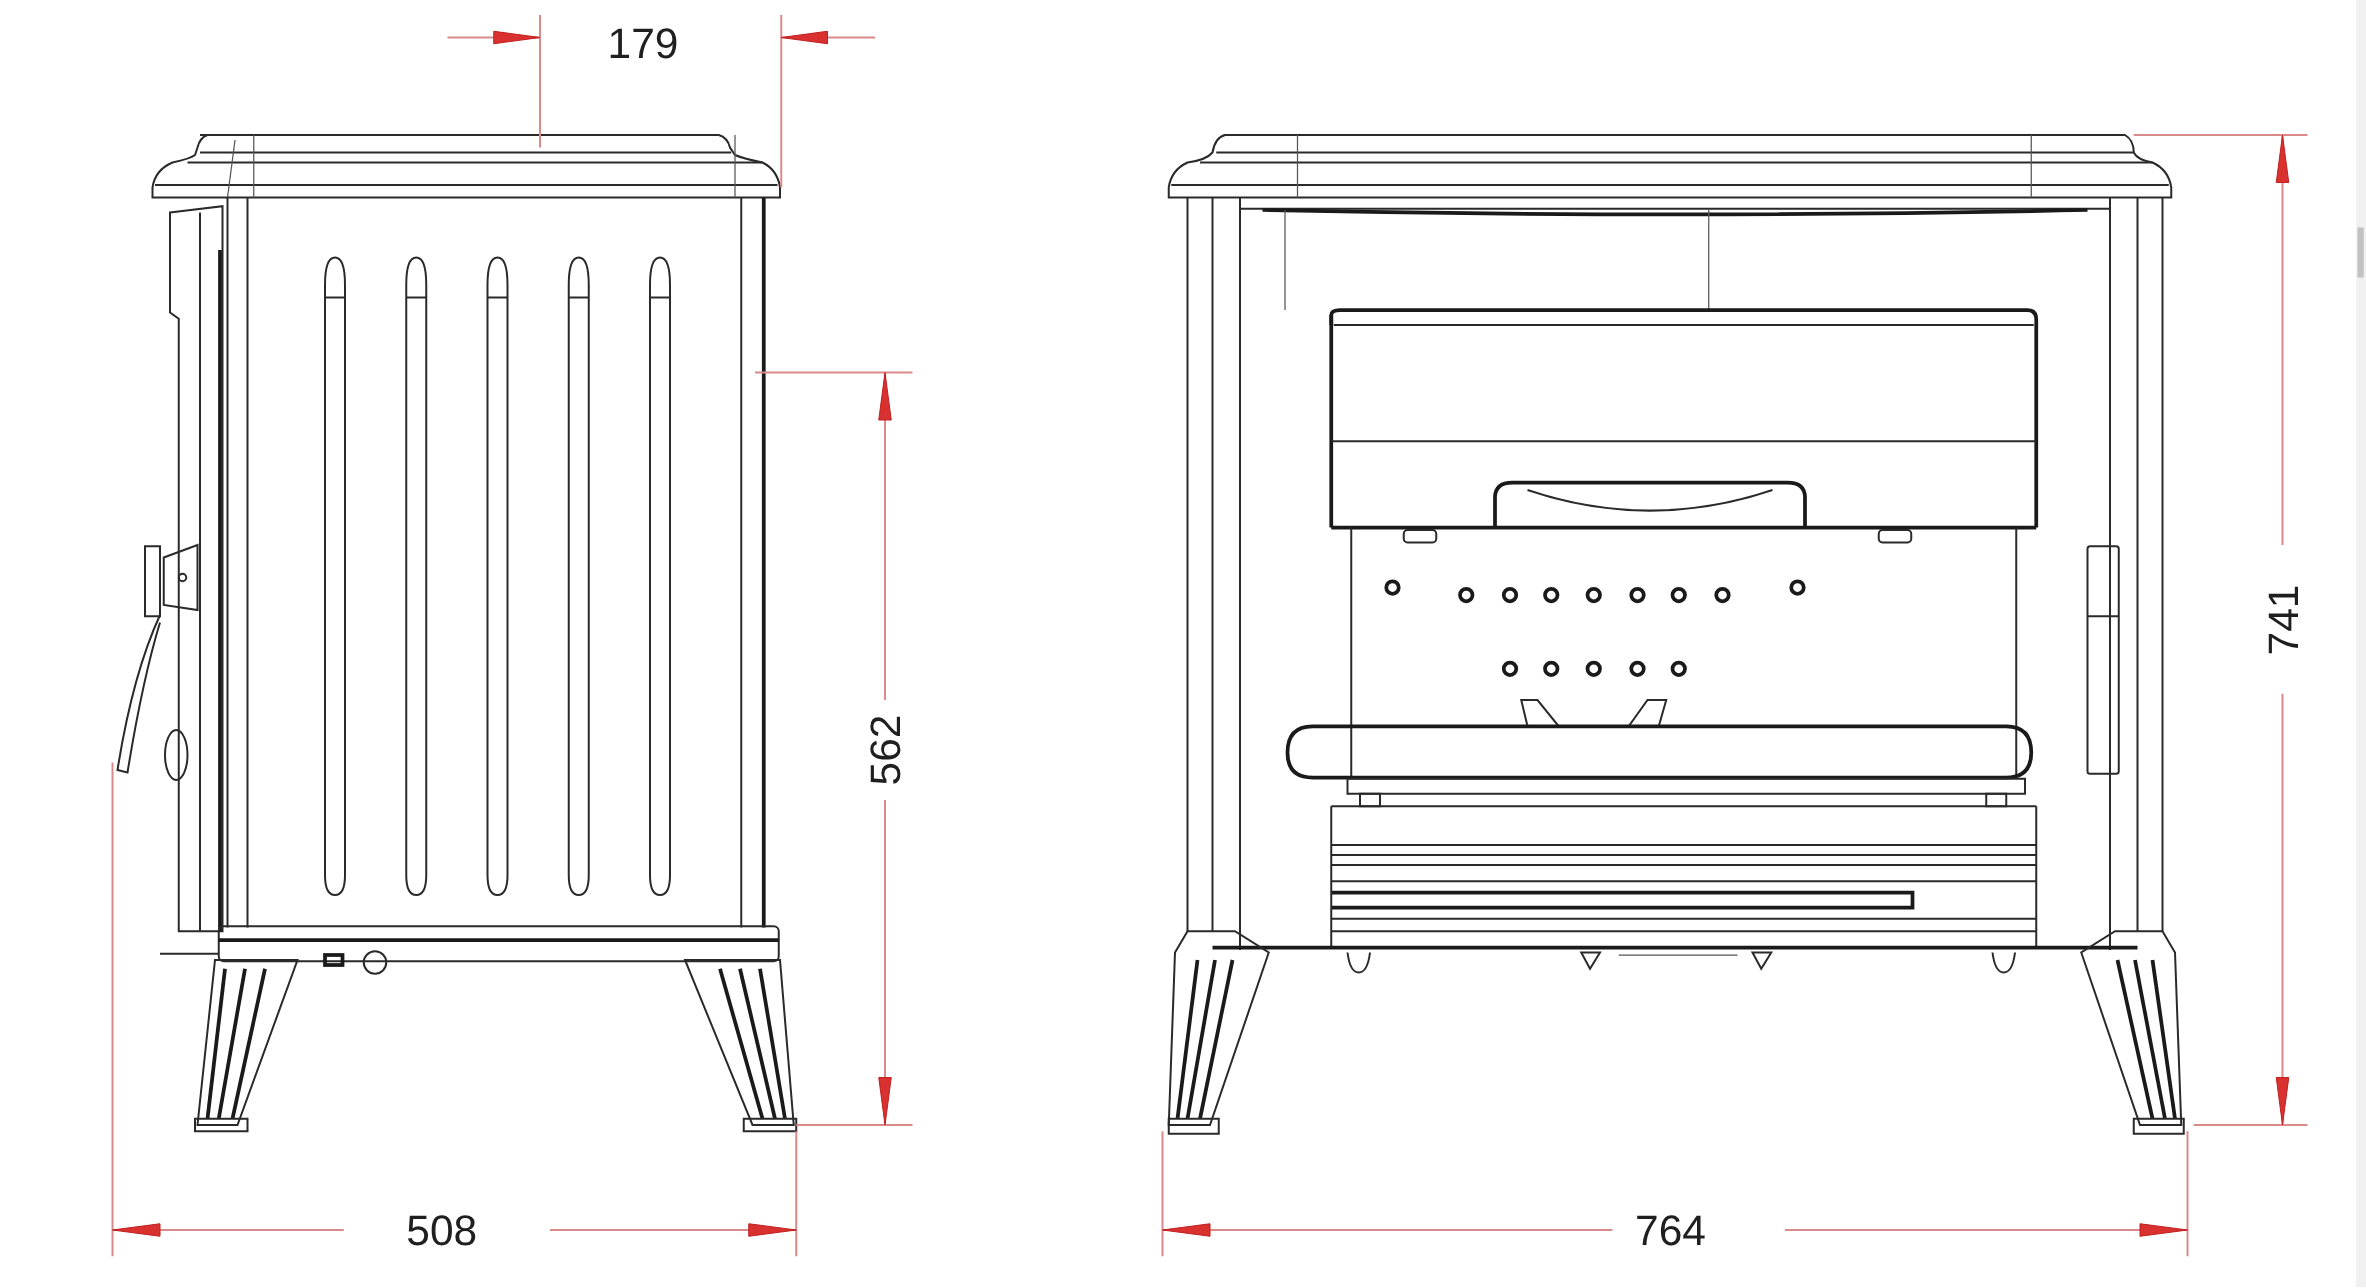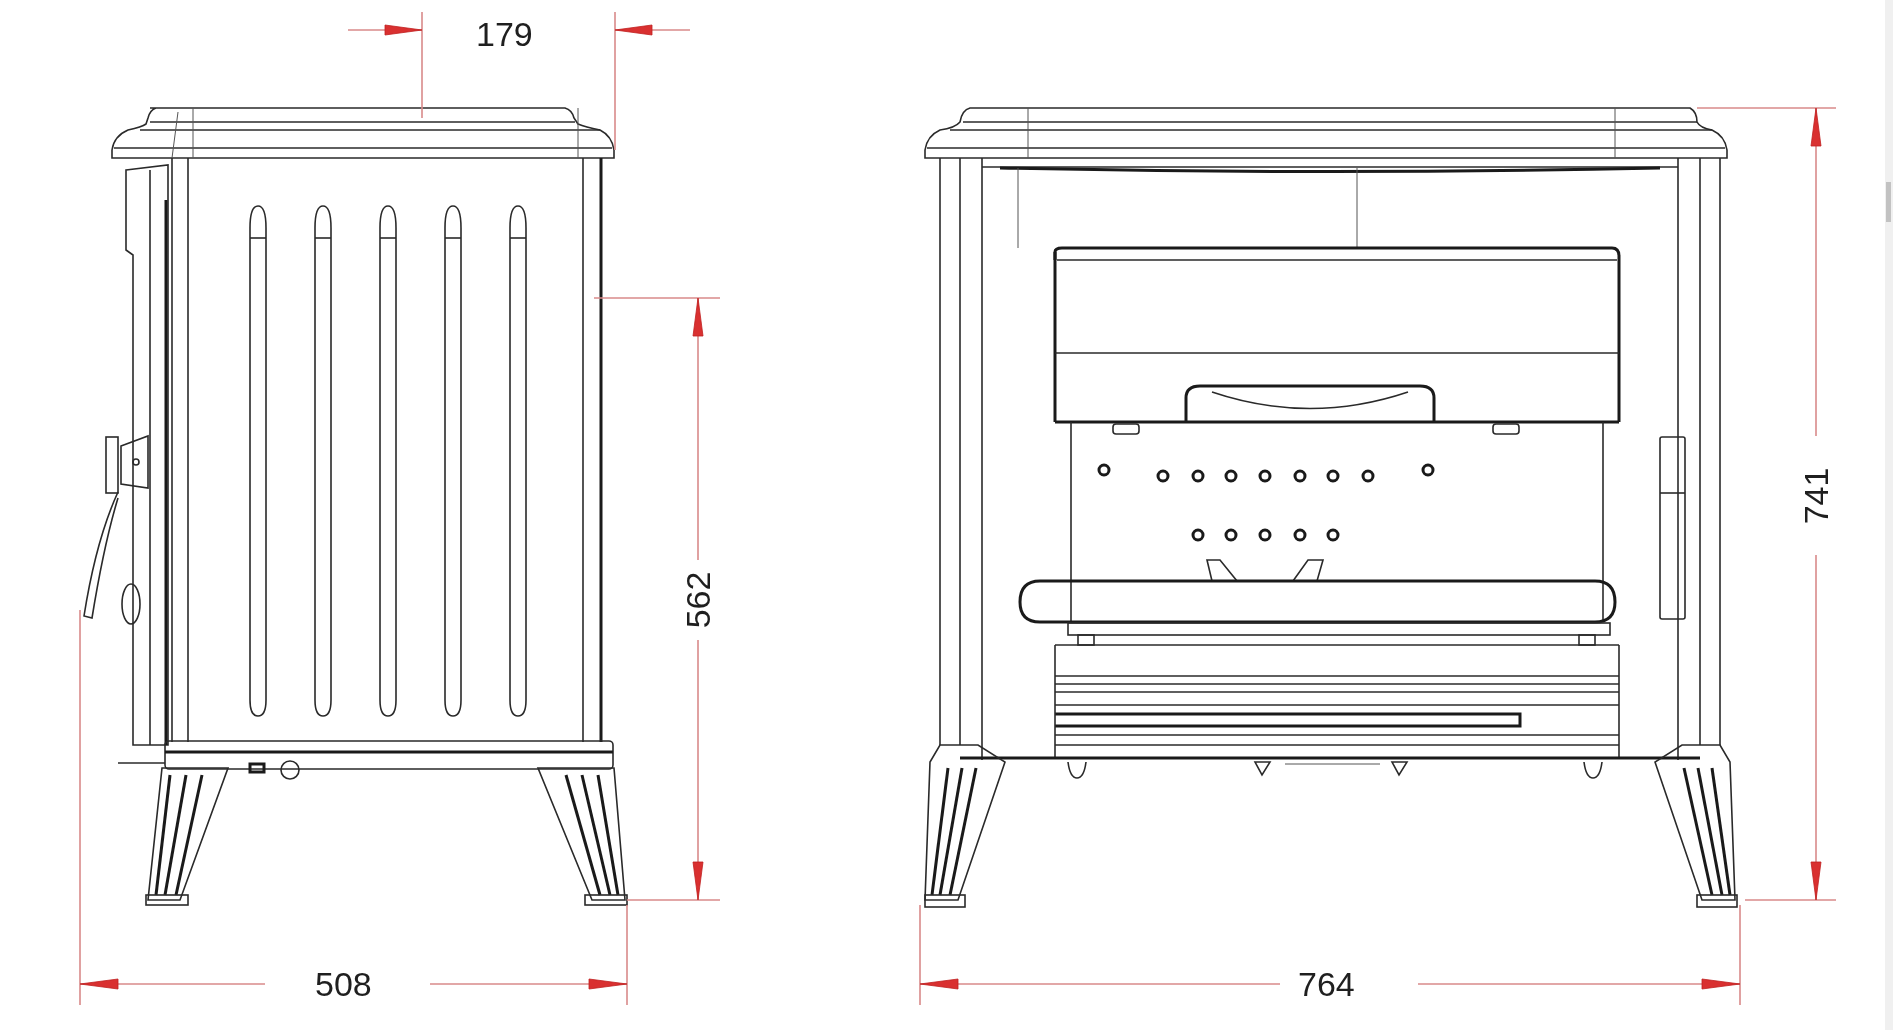--- a/index.html
+++ b/index.html
@@ -1,18 +1,18 @@
 <!DOCTYPE html>
 <html><head>
 <meta charset="utf-8">
 <style>
   html, body { margin: 0; padding: 0; background: #ffffff; }
   body { width: 1893px; height: 1030px; overflow: hidden; position: relative;
          font-family: "Liberation Sans", sans-serif; }
-  #canvas { position: absolute; left: 0; top: 0; width: 1517px; height: 1030px; }
+  #canvas { position: absolute; left: 10px; top: 0; width: 1517px; height: 1030px; }
   .scrollbar { position: absolute; left: 1885px; top: 0; width: 8px; height: 1030px; background: #f0f0f0; }
   .scrollbar-thumb { position: absolute; left: 1px; top: 182px; width: 5px; height: 40px; background: #c2c2c2; }
   svg .ln { stroke: #2a2a2a; fill: none; stroke-width: 1.6; }
   svg .lt { stroke: #555; fill: none; stroke-width: 1; }
   svg .thk { stroke: #1a1a1a; fill: none; stroke-width: 3; }
   svg .dim { stroke: #d98a8a; fill: none; stroke-width: 1.6; }
   svg .arr { fill: #d93030; stroke: #c02020; stroke-width: 0.8; }
   svg text.dimlabel { font-family: "Liberation Sans", sans-serif; font-size: 34px; fill: #1f1f1f; }
   svg .hole { fill: #fff; stroke: #1a1a1a; stroke-width: 3; }
 </style>

